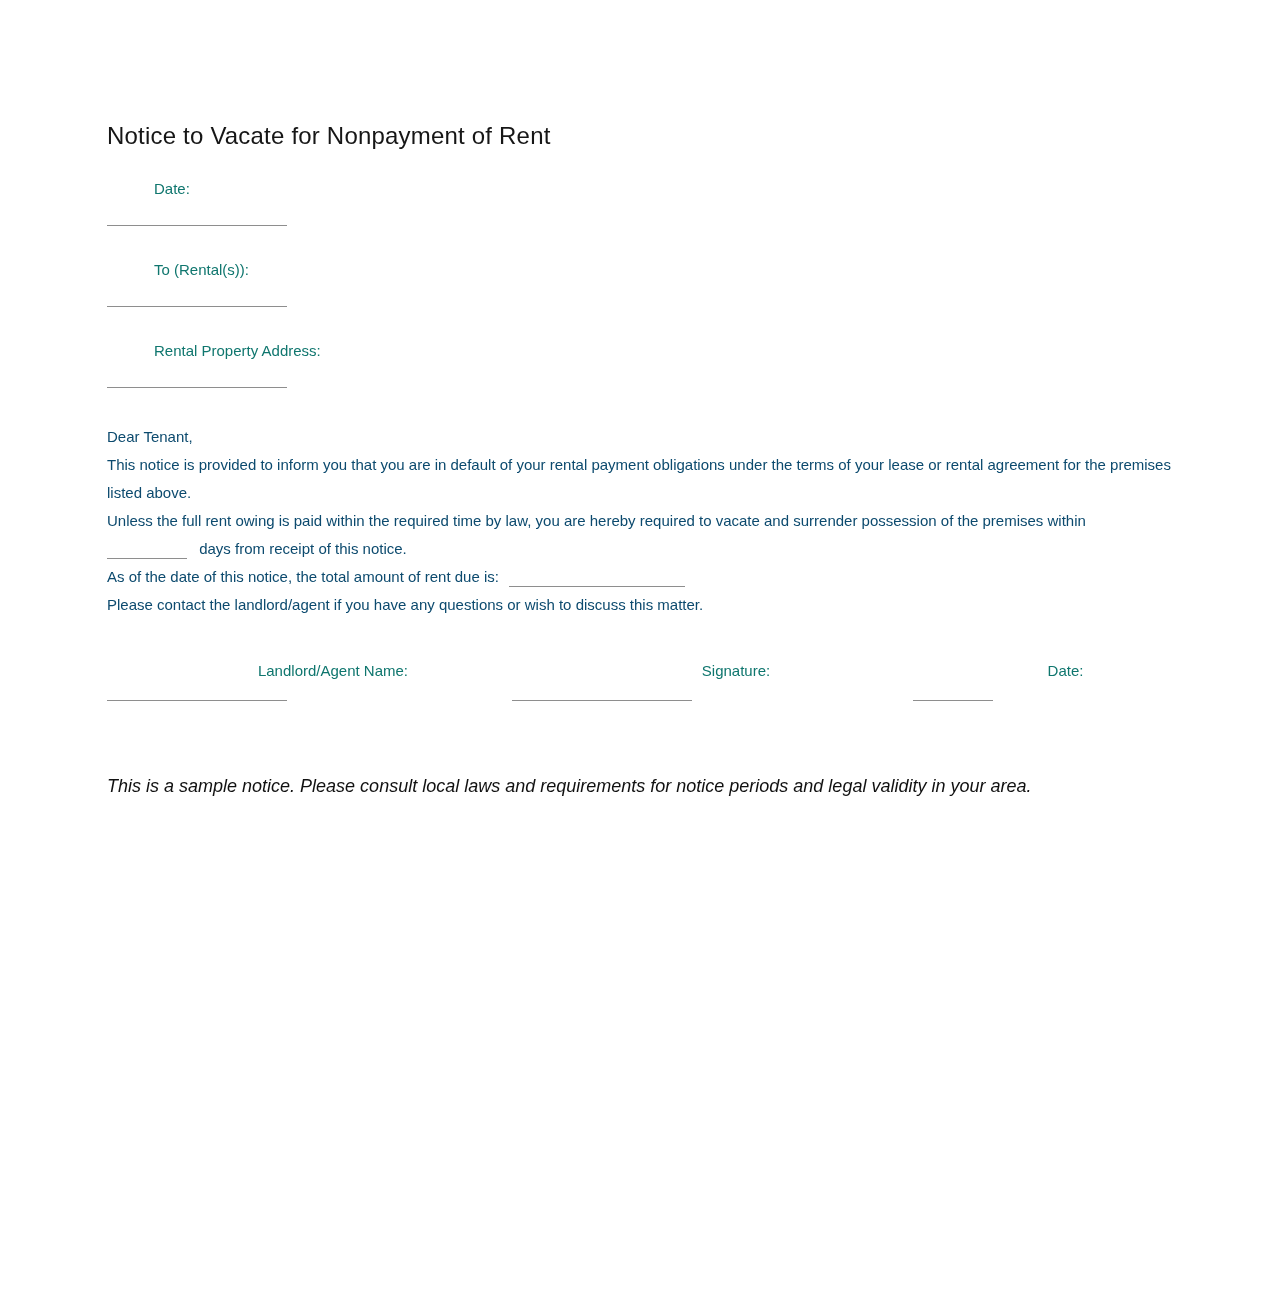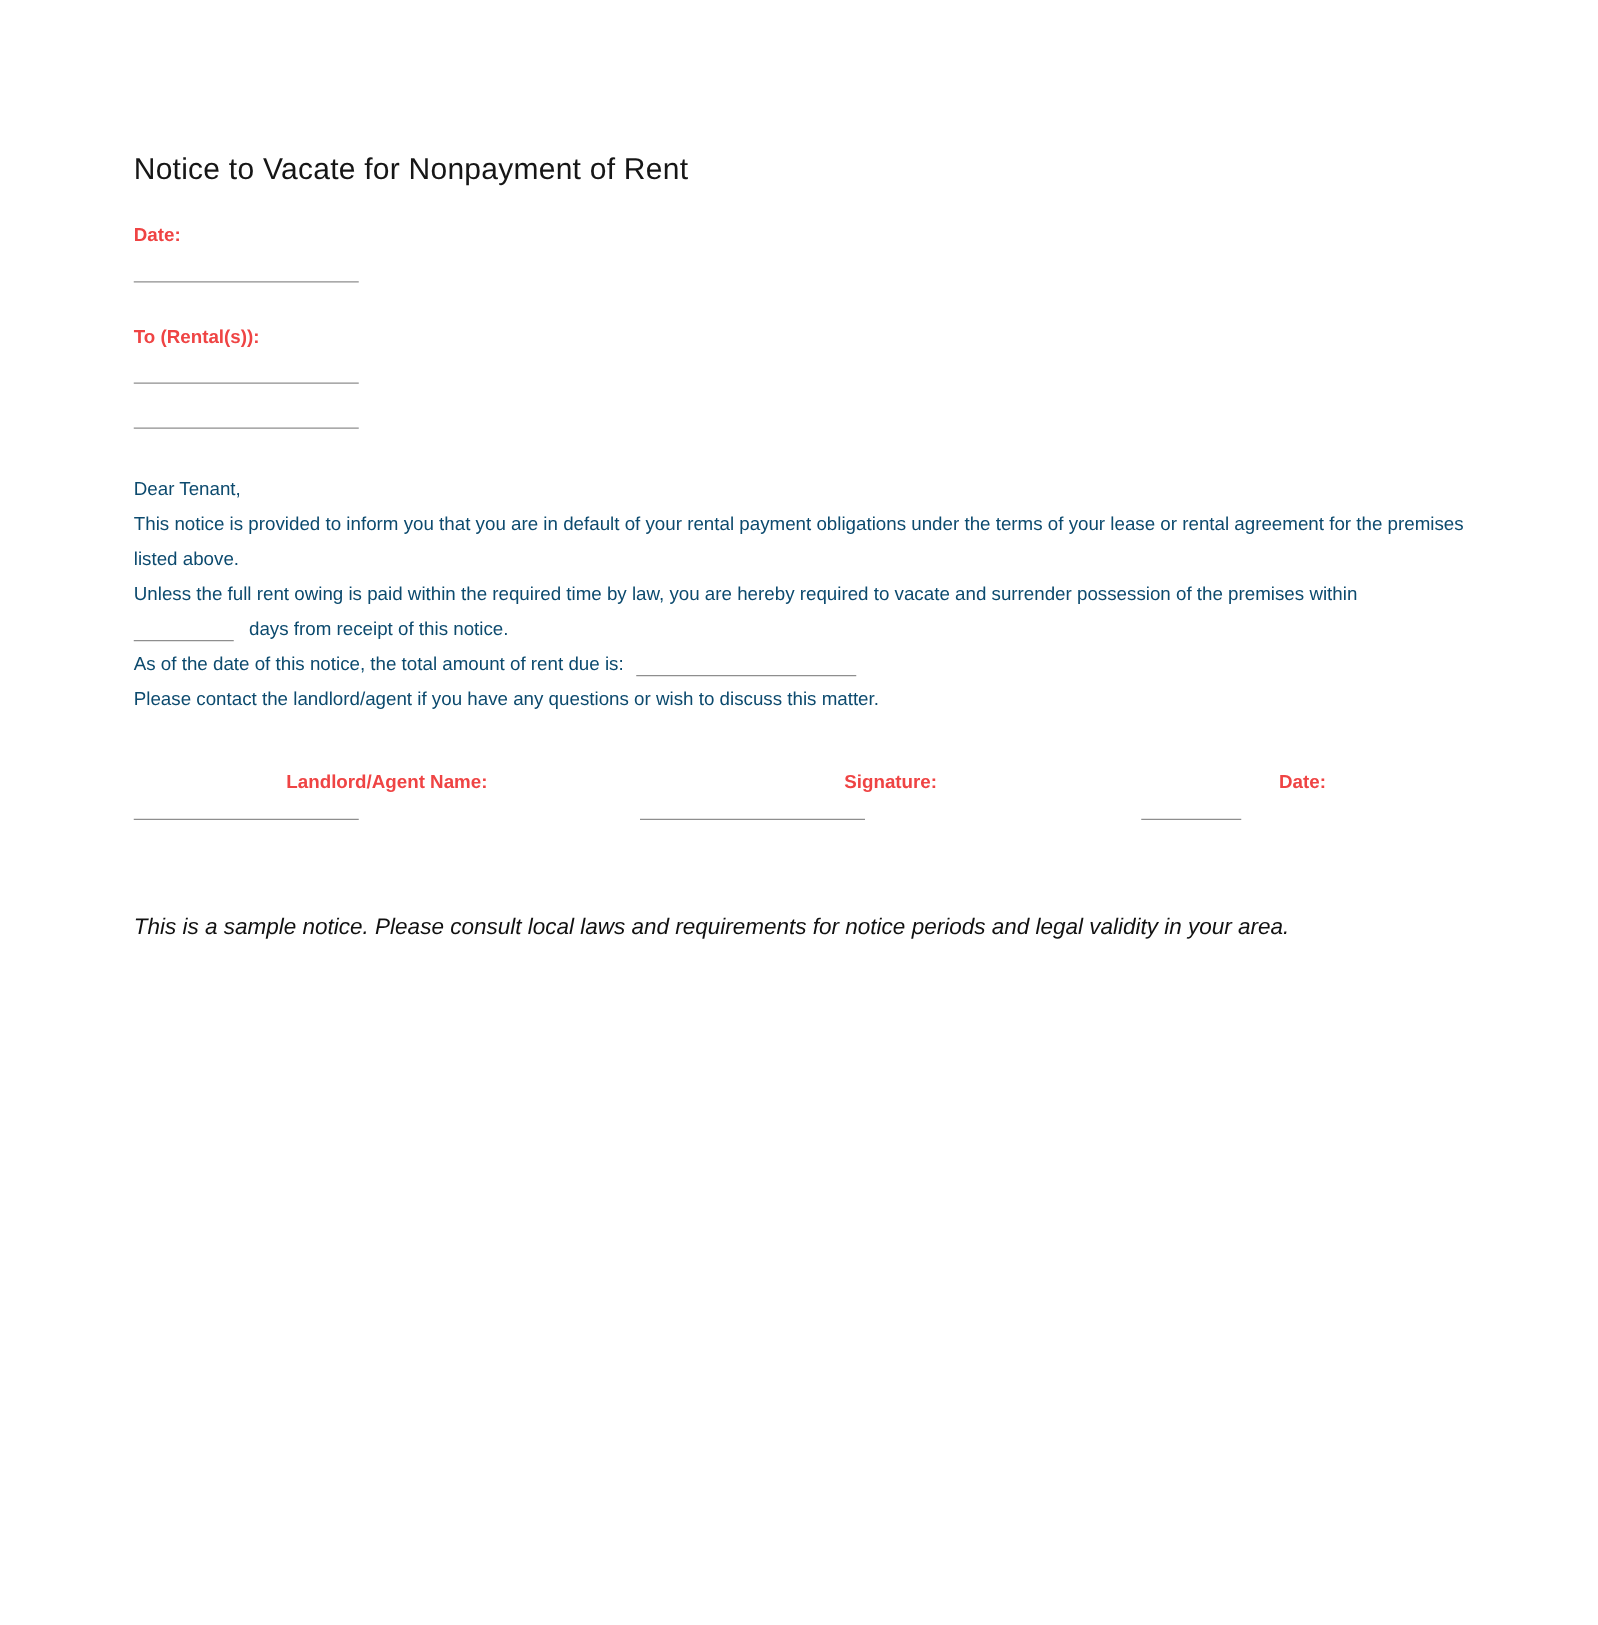--- a/index.html
+++ b/index.html
@@ -23,23 +23,24 @@
   h1.doc-title {
     font-size: 24px;
     font-weight: 400;
     line-height: 28px;
     margin: 15px 0 30px 0;
     color: #161616;
     letter-spacing: 0.2px;
   }
   .field-label {
     font-size: 15px;
-    font-weight: 700;
+    font-weight: 400;
     line-height: 18px;
-    color: #ef4444;
+    color: #0f766e;
+    margin-left: 47px;
   }
   .field-line {
     width: 180px;
     height: 0;
     border-bottom: 1px solid #8e8e8e;
     margin-top: 27px;
     margin-bottom: 35px;
   }
   p {
     font-size: 15px;
@@ -92,20 +93,21 @@
       <div class="field-label">Date:</div>
       <div class="field-line"></div>
     </div>
 
     <div>
       <div class="field-label">To (Rental(s)):</div>
       <div class="field-line"></div>
     </div>
 
     <div>
+      <div class="field-label">Rental Property Address:</div>
       <div class="field-line"></div>
     </div>
 
     <p class="salutation">Dear Tenant,</p>
 
     <p class="para">This notice is provided to inform you that you are in default of your rental payment obligations under the terms of your lease or rental agreement for the premises listed above.</p>
 
     <p class="para">
       <span>Unless the full rent owing is paid within the required time by law, you are hereby required to vacate and surrender possession of the premises within</span>
       <span class="blank blank-days"></span>

